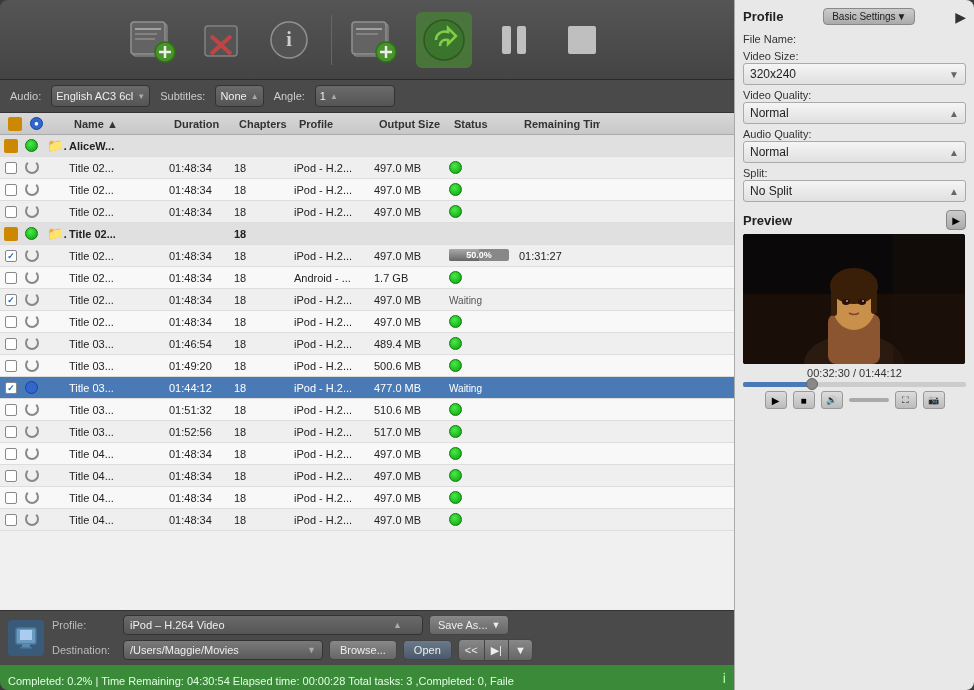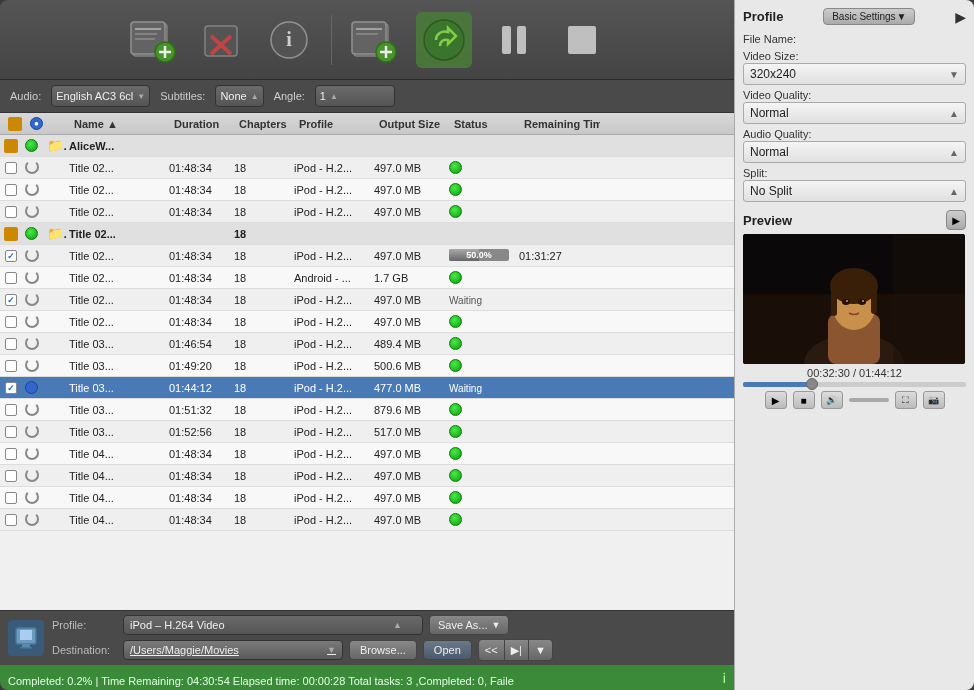--- a/index.html
+++ b/index.html
@@ -219,25 +219,24 @@
       height: 20px;
     }
     .dest-select {
       background: linear-gradient(180deg, #7a7a7a, #5a5a5a);
       border: 1px solid #333;
       border-radius: 4px;
       color: #eee;
       font-size: 11px;
       padding: 2px 6px;
       height: 20px;
-      width: 220px;
-      display: flex;
-      align-items: center;
-      cursor: pointer;
-      text-decoration: underline;
+      width: 200px;
+      display: flex;
+      align-items: center;
+      cursor: pointer;
     }
     .browse-btn, .open-btn {
       background: linear-gradient(180deg, #888, #666);
       border: 1px solid #444;
       border-radius: 4px;
       color: #eee;
       font-size: 11px;
       padding: 2px 10px;
       cursor: pointer;
       height: 20px;
@@ -773,21 +772,21 @@
             <div class="table-row">
               <div class="td-cell col-check checkbox-cell">
                 <div class="small-checkbox"></div>
               </div>
               <div class="td-cell col-status2"><div class="spin-icon"></div></div>
               <div class="td-cell col-icon"></div>
               <div class="td-cell col-name">Title 03...</div>
               <div class="td-cell col-dur">01:51:32</div>
               <div class="td-cell col-chap">18</div>
               <div class="td-cell col-profile">iPod - H.2...</div>
-              <div class="td-cell col-size">879.6 MB</div>
+              <div class="td-cell col-size">510.6 MB</div>
               <div class="td-cell col-status">
                 <div class="green-circle"></div>
               </div>
               <div class="td-cell col-remain"></div>
             </div>
             <div class="table-row">
               <div class="td-cell col-check checkbox-cell">
                 <div class="small-checkbox"></div>
               </div>
               <div class="td-cell col-status2"><div class="spin-icon"></div></div>

